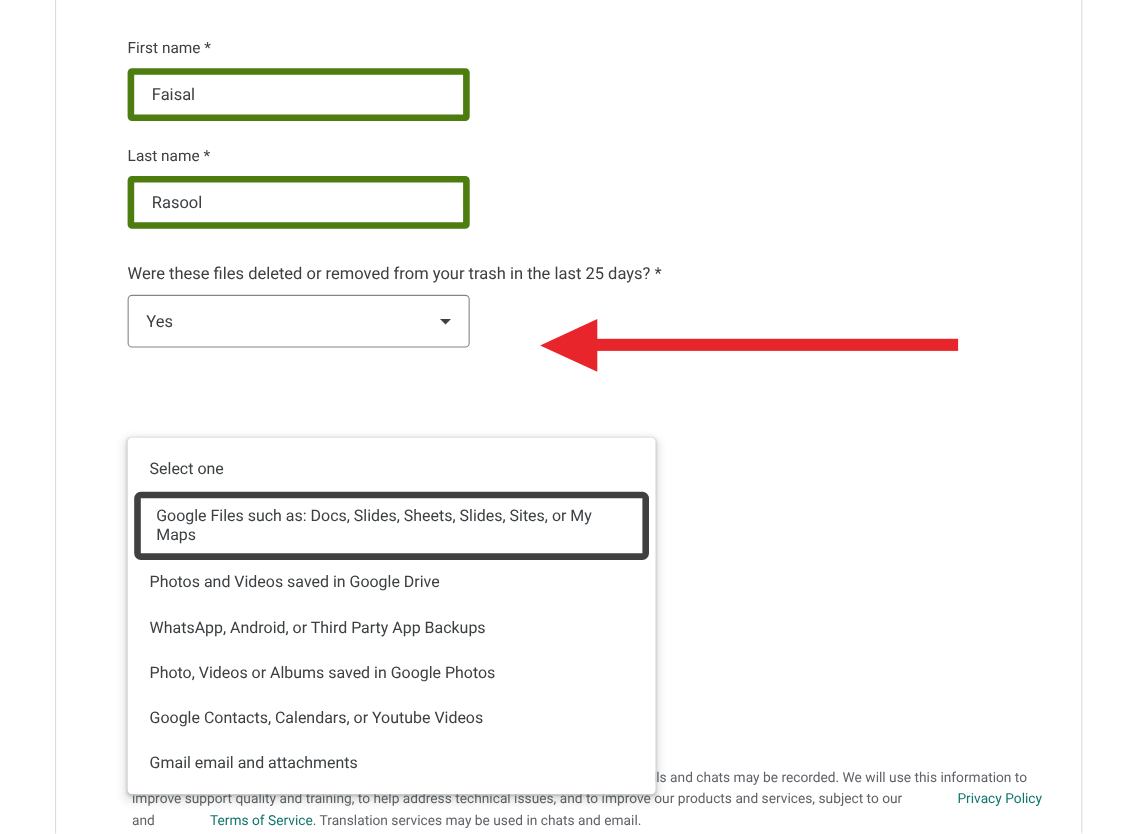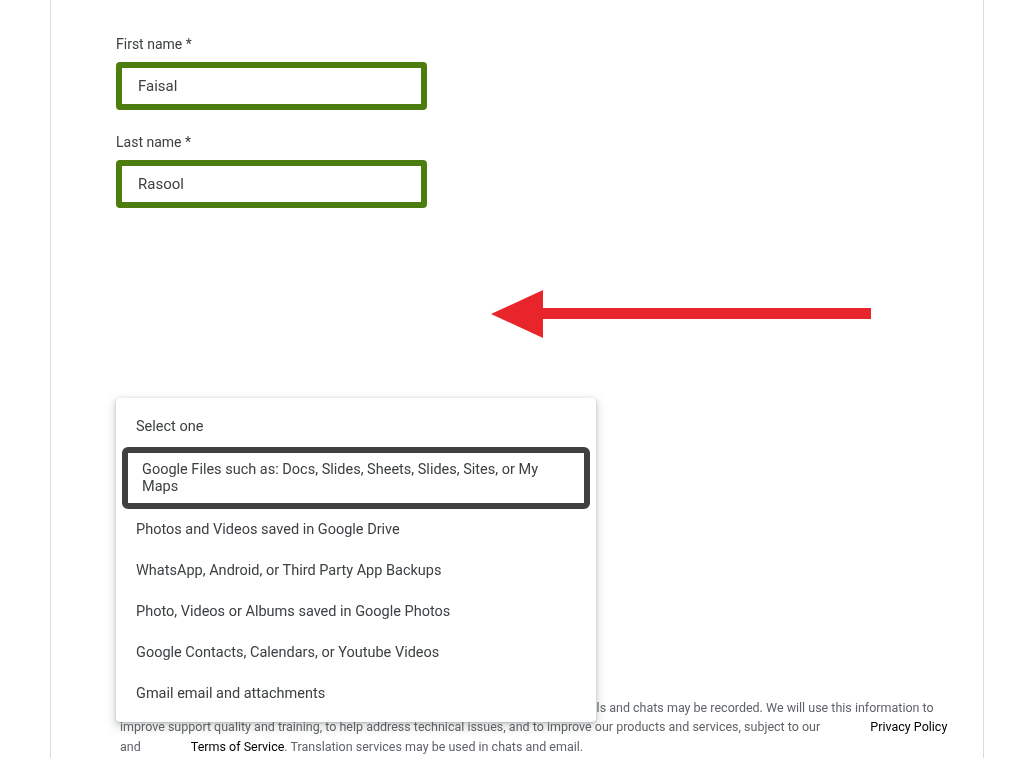--- a/index.html
+++ b/index.html
@@ -126,21 +126,21 @@
       position: absolute;
       bottom: 0;
       left: 120px;
       right: 85px;
       font-size: 12.5px;
       color: #5f6368;
       line-height: 1.55;
       padding-bottom: 2px;
     }
     .footer-text a {
-      color: #000000;
+      color: #0f766e;
       text-decoration: none;
       padding-left: 47px;
     }
     .partial-text {
       position: absolute;
       left: 599px;
       top: 522px;
       font-size: 15.5px;
       color: #3c4043;
       z-index: 10;
@@ -159,20 +159,29 @@
     <div class="field-group">
       <label class="field-label">First name *</label>
       <input type="text" class="text-input" value="Faisal" style="">
     </div>
 
     <div class="field-group">
       <label class="field-label">Last name *</label>
       <input type="text" class="text-input" value="Rasool" style="">
     </div>
 
+    <div class="field-group" style="margin-top:32px;">
+      <div class="question-label">Were these files deleted or removed from your trash in the last 25 days? *</div>
+      <div class="select-wrapper">
+        <div class="select-box">
+          <span>Yes</span>
+          <span class="dropdown-arrow"></span>
+        </div>
+      </div>
+    </div>
 
 
     <div class="dropdown-menu">
       <div class="dropdown-item">Select one</div>
       <div class="dropdown-item highlighted">Google Files such as: Docs, Slides, Sheets, Slides, Sites, or My Maps</div>
       <div class="dropdown-item">Photos and Videos saved in Google Drive</div>
       <div class="dropdown-item">WhatsApp, Android, or Third Party App Backups</div>
       <div class="dropdown-item">Photo, Videos or Albums saved in Google Photos</div>
       <div class="dropdown-item">Google Contacts, Calendars, or Youtube Videos</div>
       <div class="dropdown-item">Gmail email and attachments</div>

